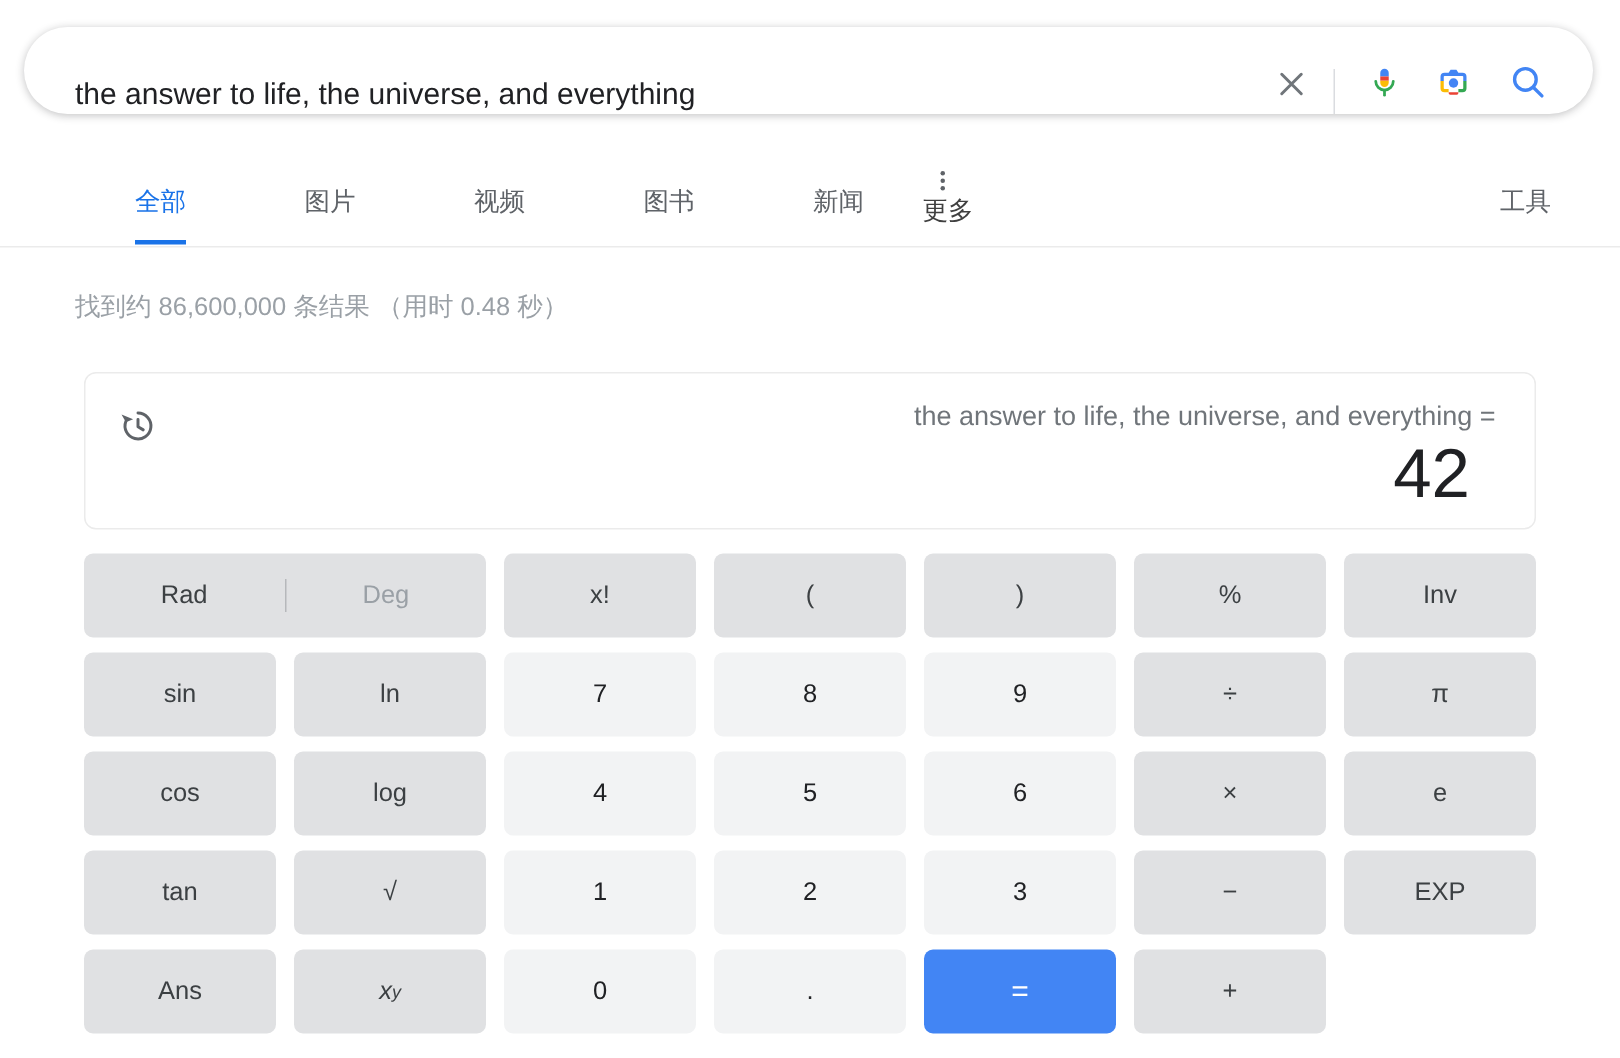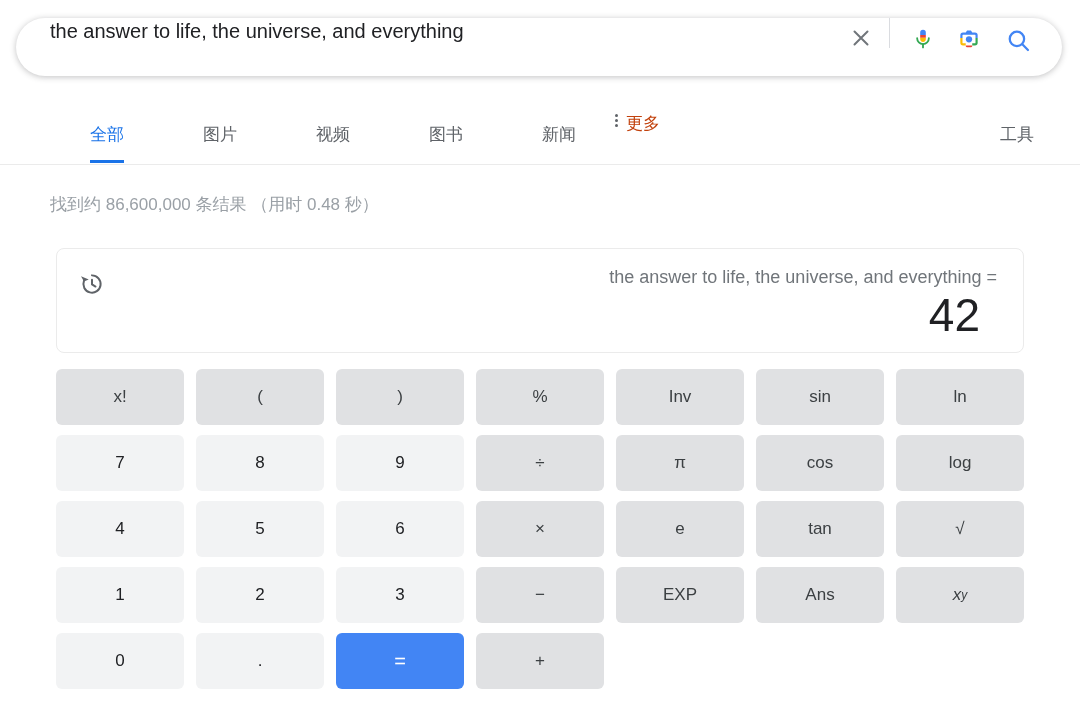--- a/index.html
+++ b/index.html
@@ -25,22 +25,22 @@
     height: 58px;
   }
   .searchbar {
     box-sizing: border-box;
     width: 100%;
     height: 100%;
     background: #fff;
     border-radius: 30px;
     box-shadow: 0 1px 6px rgba(32,33,36,.28);
     display: flex;
-    align-items: flex-start;
-    padding: 0 22px 12px 34px;
+    align-items: flex-end;
+    padding: 0 22px 0 34px;
   }
   .search-text {
     flex: 1;
     font-size: 20px;
     line-height: 26px;
     color: #202124;
     white-space: nowrap;
     overflow: hidden;
   }
   .sb-icon {
@@ -88,25 +88,26 @@
     white-space: nowrap;
     box-sizing: border-box;
     margin-left: 40px;
   }
   .nav-item.active {
     color: #1a73e8;
     border-bottom: 3px solid #1a73e8;
   }
   .nav-more {
     display: flex;
-    align-items: flex-start;
+    align-items: center;
     height: 51px;
     font-size: 17px;
-    color: #c2410c;
-    cursor: pointer;
+    color: #404040;
+    cursor: pointer;
+    flex-direction: column;
   }
   .kebab {
     display: inline-block;
     width: 4px;
     margin-right: 7px;
     line-height: 0;
   }
   .kebab i {
     display: block;
     width: 3px;
@@ -306,20 +307,27 @@
         <path d="M2.6 5.4 L5.1 9.9 L9.2 8.2 Z" fill="#5f6368"></path>
         <path d="M12 8.3v4.1l3 1.8" stroke="#5f6368" stroke-width="1.7" fill="none" stroke-linecap="round" stroke-linejoin="round"></path>
       </svg>
     </span>
     <div class="calc-expression">the answer to life, the universe, and everything =</div>
     <div class="calc-result">42</div>
   </div>
 
   <div class="keypad">
 
+    <div class="key wide">
+      <div class="radeg">
+        <span class="seg on">Rad</span>
+        <span class="sep"></span>
+        <span class="seg">Deg</span>
+      </div>
+    </div>
 
     <div class="key">x!</div>
     <div class="key">(</div>
     <div class="key">)</div>
     <div class="key">%</div>
 
     <div class="key">Inv</div>
     <div class="key">sin</div>
     <div class="key">ln</div>
     <div class="key digit">7</div>

